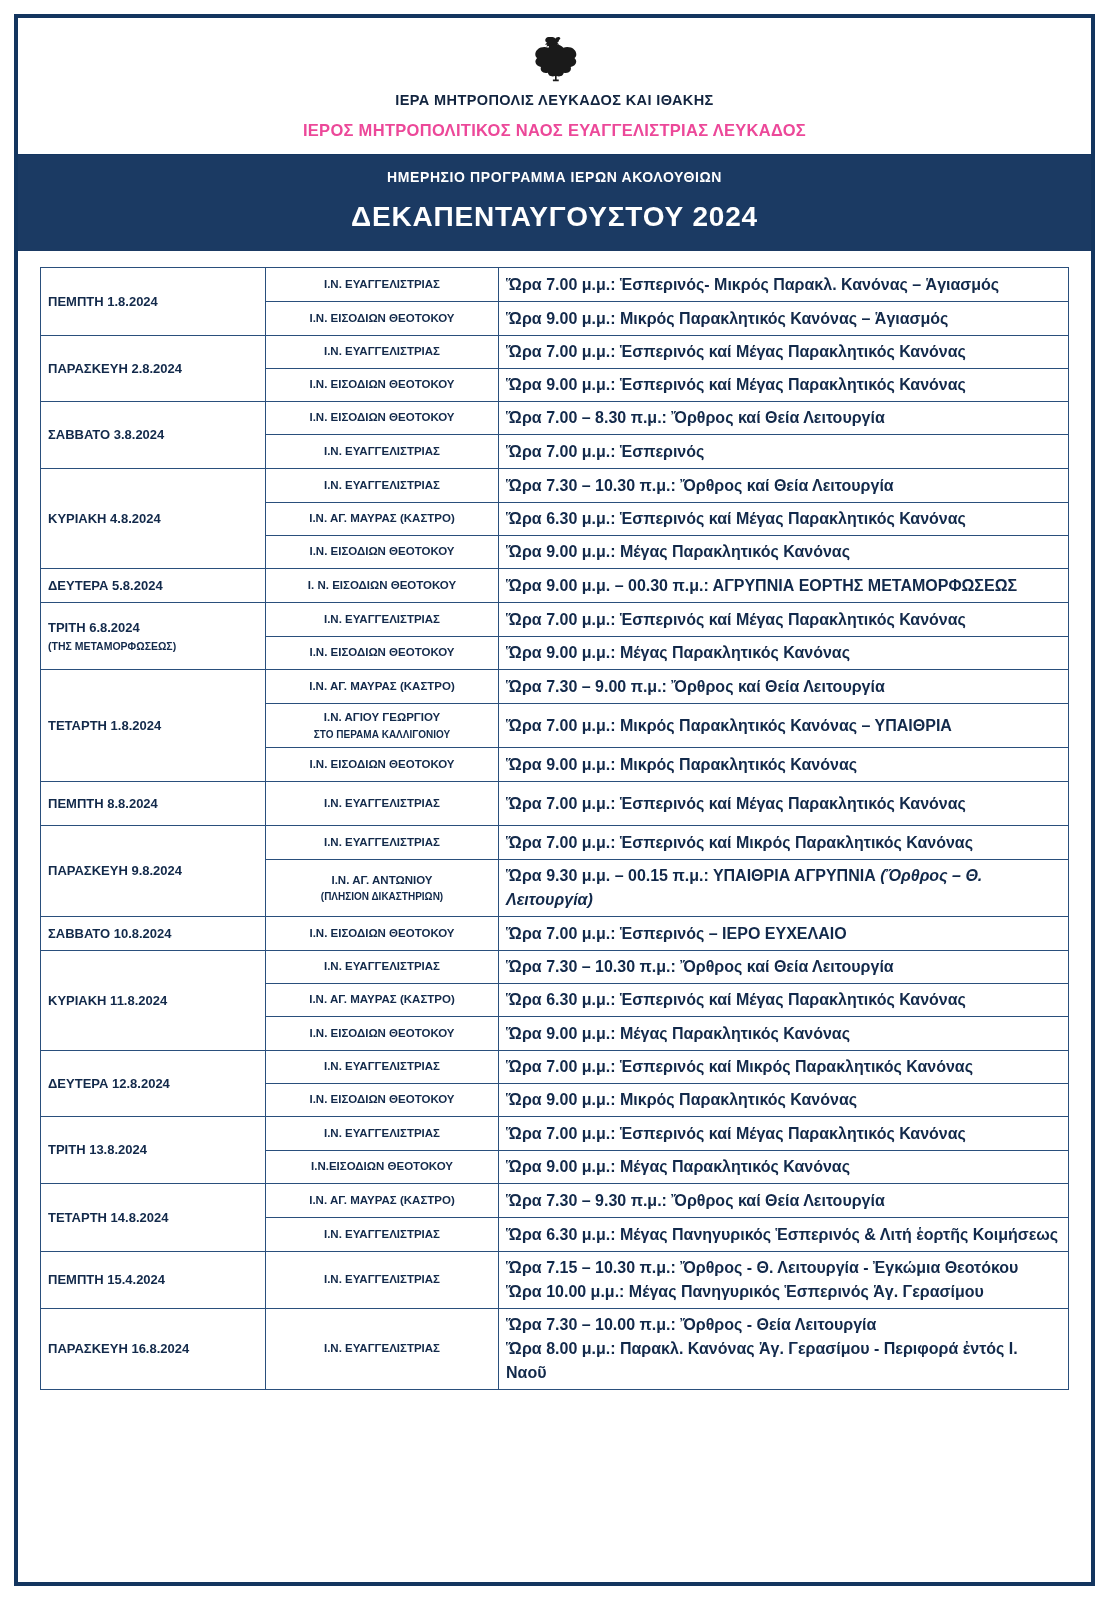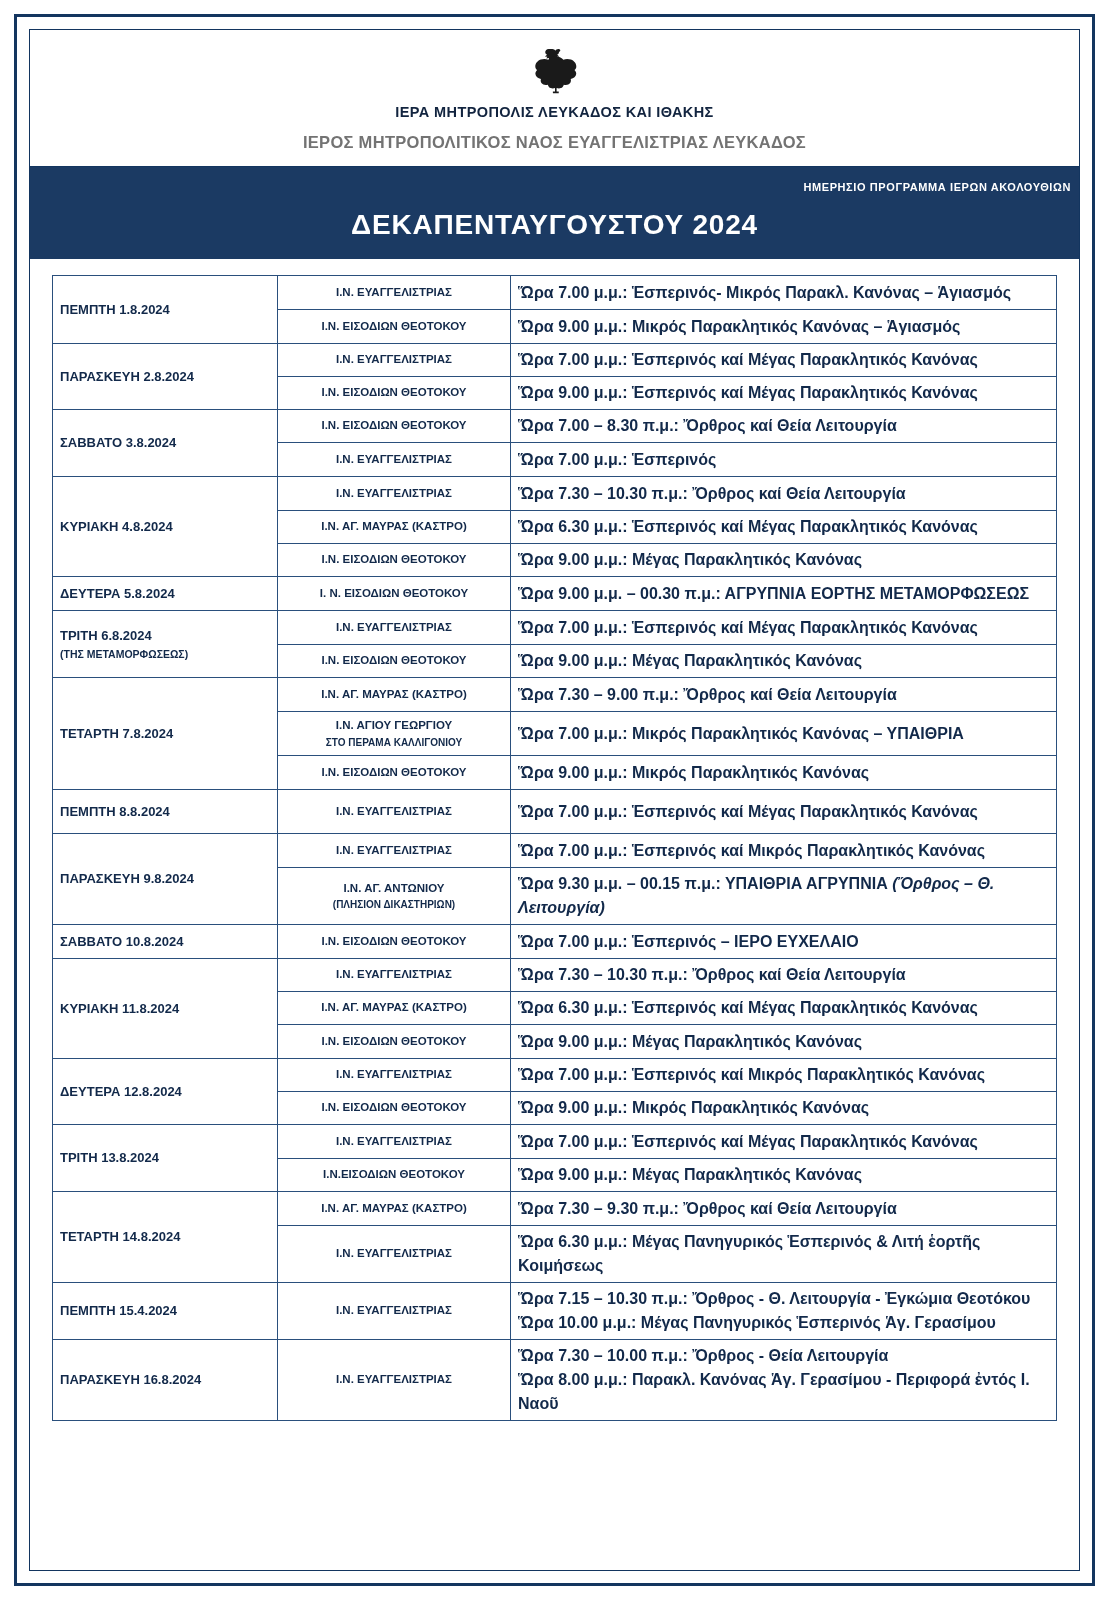--- a/index.html
+++ b/index.html
@@ -21,21 +21,21 @@
     height: 1600px;
     box-sizing: border-box;
     padding: 14px;
     background: #ffffff;
   }
   .outer-frame {
     box-sizing: border-box;
     width: 100%;
     height: 100%;
     border: 3px solid #13355f;
-    padding: 12px;
+    padding: 0;
     background: #ffffff;
   }
   .inner-frame {
     box-sizing: border-box;
     width: 100%;
     height: 100%;
     border: 1px solid #13355f;
     background: #ffffff;
     display: flex;
     flex-direction: column;
@@ -57,35 +57,34 @@
     font-size: 14.5px;
     font-weight: bold;
     letter-spacing: 0.4px;
     color: #12243f;
     margin-bottom: 13px;
   }
   .header-line2 {
     font-size: 16.5px;
     font-weight: bold;
     letter-spacing: 0.3px;
-    color: #737373;
+    color: #ec4899;
     margin-bottom: 4px;
   }
   .band {
     background: #1b3a63;
     color: #ffffff;
     text-align: center;
     padding: 14px 8px 18px 8px;
   }
   .band-line1 {
-    font-size: 11px;
+    font-size: 14px;
     font-weight: bold;
     letter-spacing: 0.6px;
     margin-bottom: 16px;
-    text-align: right;
   }
   .band-line2 {
     font-size: 28px;
     font-weight: bold;
     letter-spacing: 0.8px;
   }
 
   
   .table-wrap {
     flex: 1;
@@ -219,21 +218,21 @@
               <tr class="row-h-md">
                 <td class="col-day" rowspan="2"><span>ΤΡΙΤΗ 6.8.2024</span><span class="sub">(ΤΗΣ ΜΕΤΑΜΟΡΦΩΣΕΩΣ)</span></td>
                 <td class="col-church"><span>Ι.Ν. ΕΥΑΓΓΕΛΙΣΤΡΙΑΣ</span></td>
                 <td class="col-event"><span>Ὥρα 7.00 μ.μ.:  Ἑσπερινός καί Μέγας Παρακλητικός Κανόνας</span></td>
               </tr>
               <tr class="row-h-sm">
                 <td class="col-church"><span>Ι.Ν. ΕΙΣΟΔΙΩΝ ΘΕΟΤΟΚΟΥ</span></td>
                 <td class="col-event"><span>Ὥρα 9.00 μ.μ.: Μέγας Παρακλητικός Κανόνας</span></td>
               </tr>
               <tr class="row-h-md">
-                <td class="col-day" rowspan="3"><span>ΤΕΤΑΡΤΗ 7.8.2024</span></td>
+                <td class="col-day" rowspan="3"><span>ΤΕΤΑΡΤΗ 1.8.2024</span></td>
                 <td class="col-church"><span>Ι.Ν. ΑΓ. ΜΑΥΡΑΣ (ΚΑΣΤΡΟ)</span></td>
                 <td class="col-event"><span>Ὥρα 7.30 – 9.00 π.μ.: Ὄρθρος καί Θεία Λειτουργία</span></td>
               </tr>
               <tr class="row-h-lg">
                 <td class="col-church"><span>Ι.Ν. ΑΓΙΟΥ ΓΕΩΡΓΙΟΥ</span><span class="sub">ΣΤΟ ΠΕΡΑΜΑ ΚΑΛΛΙΓΟΝΙΟΥ</span></td>
                 <td class="col-event"><span>Ὥρα 7.00 μ.μ.: Μικρός Παρακλητικός Κανόνας – ΥΠΑΙΘΡΙΑ</span></td>
               </tr>
               <tr class="row-h-md">
                 <td class="col-church"><span>Ι.Ν. ΕΙΣΟΔΙΩΝ ΘΕΟΤΟΚΟΥ</span></td>
                 <td class="col-event"><span>Ὥρα 9.00 μ.μ.: Μικρός Παρακλητικός Κανόνας</span></td>

